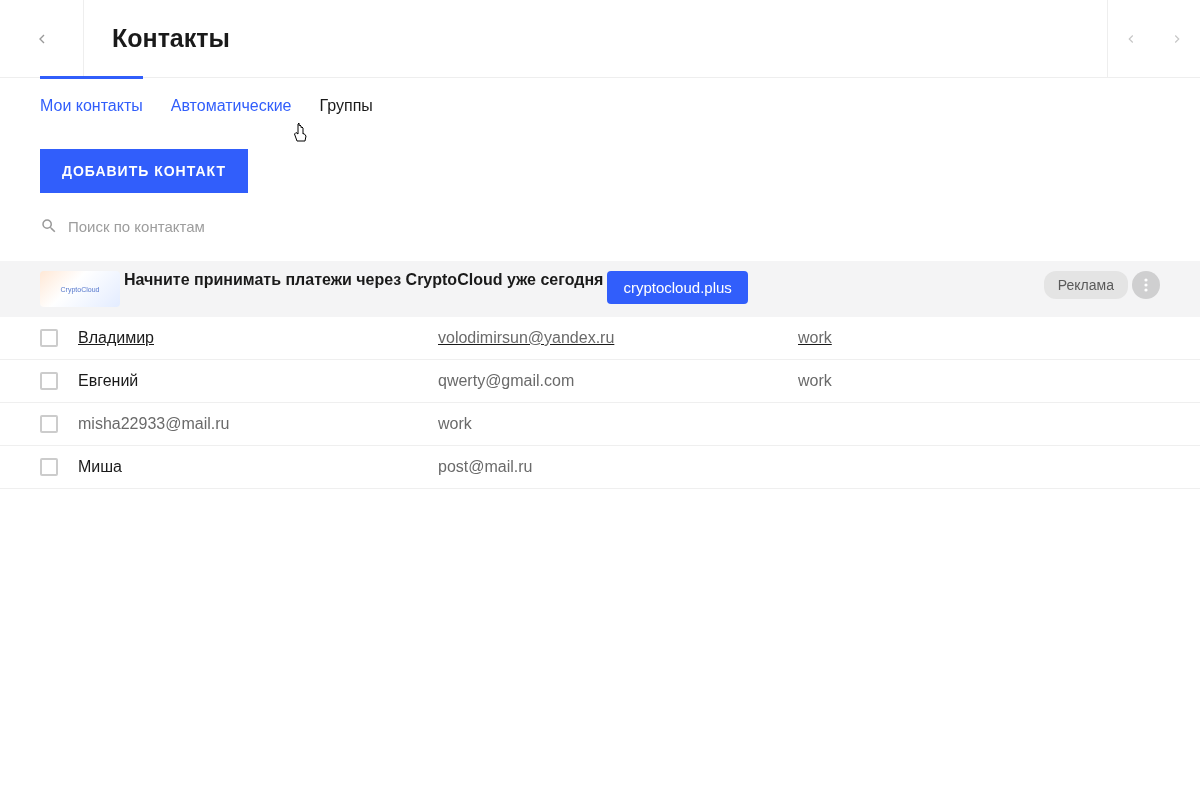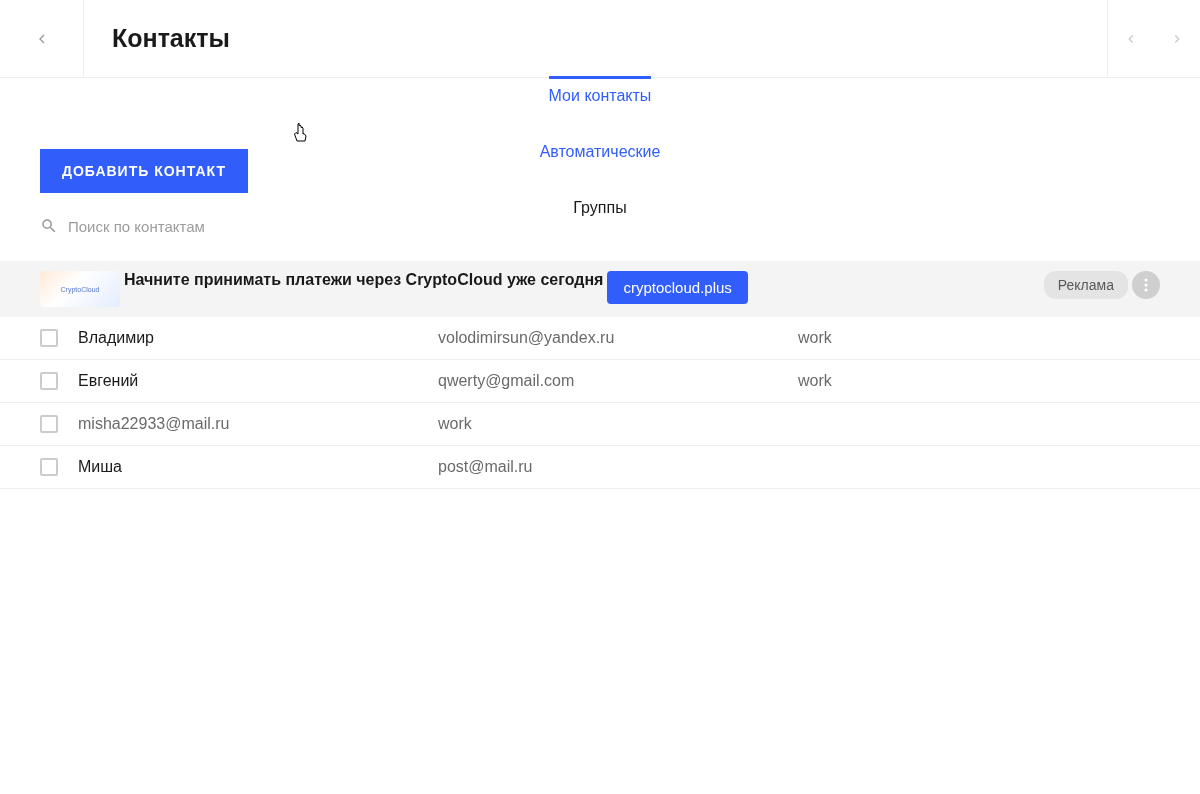--- a/index.html
+++ b/index.html
@@ -44,21 +44,20 @@
 }
 .nav-arrow svg { width: 14px; height: 14px; stroke: #c6c6c6; stroke-width: 2; fill: none; }
 
 .tabs {
   display: flex;
   gap: 28px;
   padding: 0 40px;
   height: 48px;
   align-items: center;
   margin-top: -1px;
-  flex-direction: column;
 }
 .tab {
   font-size: 16px;
   color: #1a1a1a;
   cursor: pointer;
   position: relative;
   padding-top: 10px;
   height: 48px;
   display: flex;
   align-items: center;
@@ -166,21 +165,21 @@
 .list {
   border-bottom: 1px solid #efefef;
 }
 .row {
   display: flex;
   align-items: center;
   padding: 12px 40px;
   border-top: 1px solid #efefef;
   gap: 20px;
 }
-.row:first-child { border-top: none; }
+.row:first-child { border-top: none; text-decoration: underline; }
 .checkbox {
   width: 18px;
   height: 18px;
   border: 2px solid #ccc;
   border-radius: 2px;
   cursor: pointer;
   flex-shrink: 0;
 }
 .col-name {
   width: 340px;

